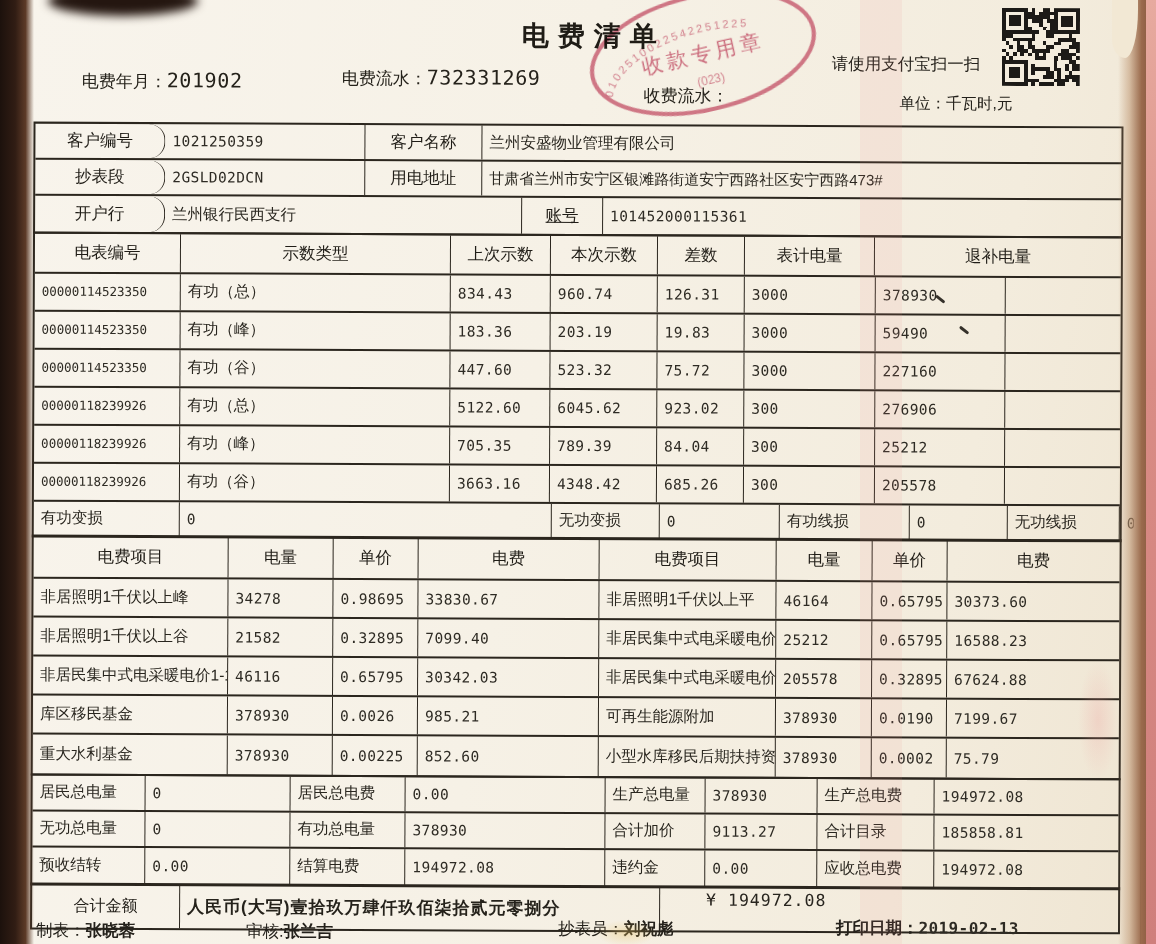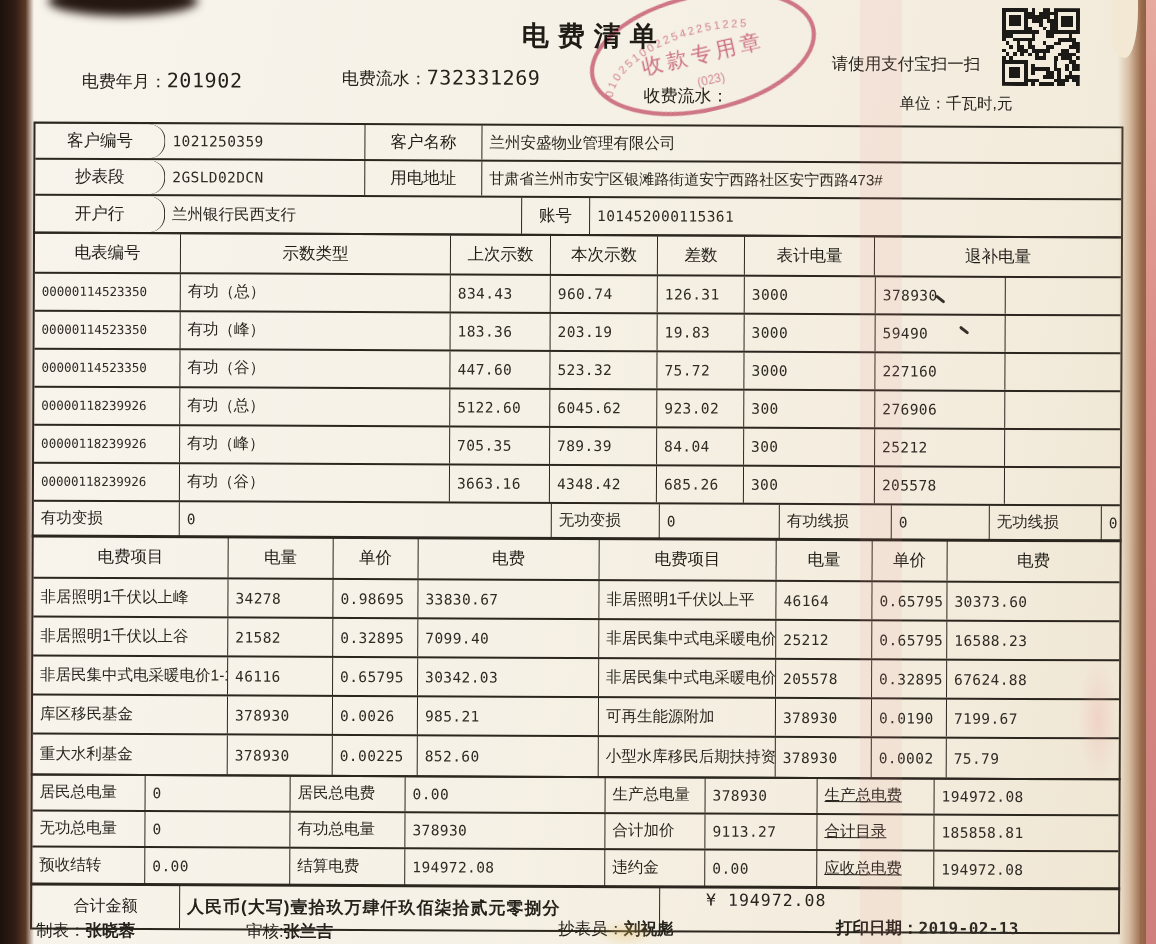--- a/index.html
+++ b/index.html
@@ -54,29 +54,29 @@
   .tbl + .tbl{margin-top:-2.4px;}
   .r{display:flex;border-bottom:2px solid #2b261e;box-sizing:border-box;}
   .r:last-child{border-bottom:none;}
   .c{border-right:1.8px solid #2b261e;padding:0 7px;display:flex;align-items:center;
      overflow:hidden;white-space:nowrap;box-sizing:border-box;flex:0 0 auto;}
   .c:last-child{border-right:none;}
   .fill{flex:1 1 auto;}
   .hc{justify-content:center;font-size:16.5px;color:#201d17;}
   
   .cu-l1{width:130px;border-radius:16px;} .cu-v1{width:200px;} .cu-l2{width:117px;}
-  .cu3-v1{width:357px;} .cu3-l2{width:68px;}
+  .cu3-v1{width:357px;} .cu3-l2{width:81px;text-decoration:underline;}
   .m0{width:146px;} .m1{width:270px;} .m2{width:100px;} .m3{width:107px;}
   .m4{width:87px;} .m5{width:131px;} .m6{width:130px;}
   .lo0{width:146px;} .lo1{width:372px;} .lo2{width:108px;} .lo3{width:120px;}
-  .lo4{width:112px;} .lo5{width:98px;} .lo6{width:112px;}
+  .lo4{width:130px;} .lo5{width:98px;} .lo6{width:112px;}
   .fl0{width:195px;} .fl1{width:105px;} .fl2{width:85px;} .fl3{width:181px;}
   .fr0{width:177px;} .fr1{width:96px;} .fr2{width:75px;}
   .s0{width:113px;} .s1{width:145px;} .s2{width:115px;} .s3{width:200px;}
-  .s4{width:100px;} .s5{width:112px;} .s6{width:117px;text-decoration:underline;}
+  .s4{width:100px;} .s5{width:112px;} .s6{width:117px;}
   .t0{width:148px;} .t1{width:480px;}
   .rh36{height:36px;} .rh38{height:38px;} .rh40{height:40px;} .rh42{height:42px;}
   .rh34{height:34px;} .rh39{height:39px;} .rh43{height:43px;}
   .capwords{font-size:17px;font-weight:600;letter-spacing:1px;color:#25221b;}
   .yen{font-family:"DejaVu Sans Mono", monospace;font-size:16.5px;letter-spacing:1px;
        align-items:flex-start !important;padding-top:3px;padding-left:46px;}
   
   .f-item{position:absolute;top:922px;font-size:16.5px;color:#24211b;}
   .f-name{font-weight:600;}
   

